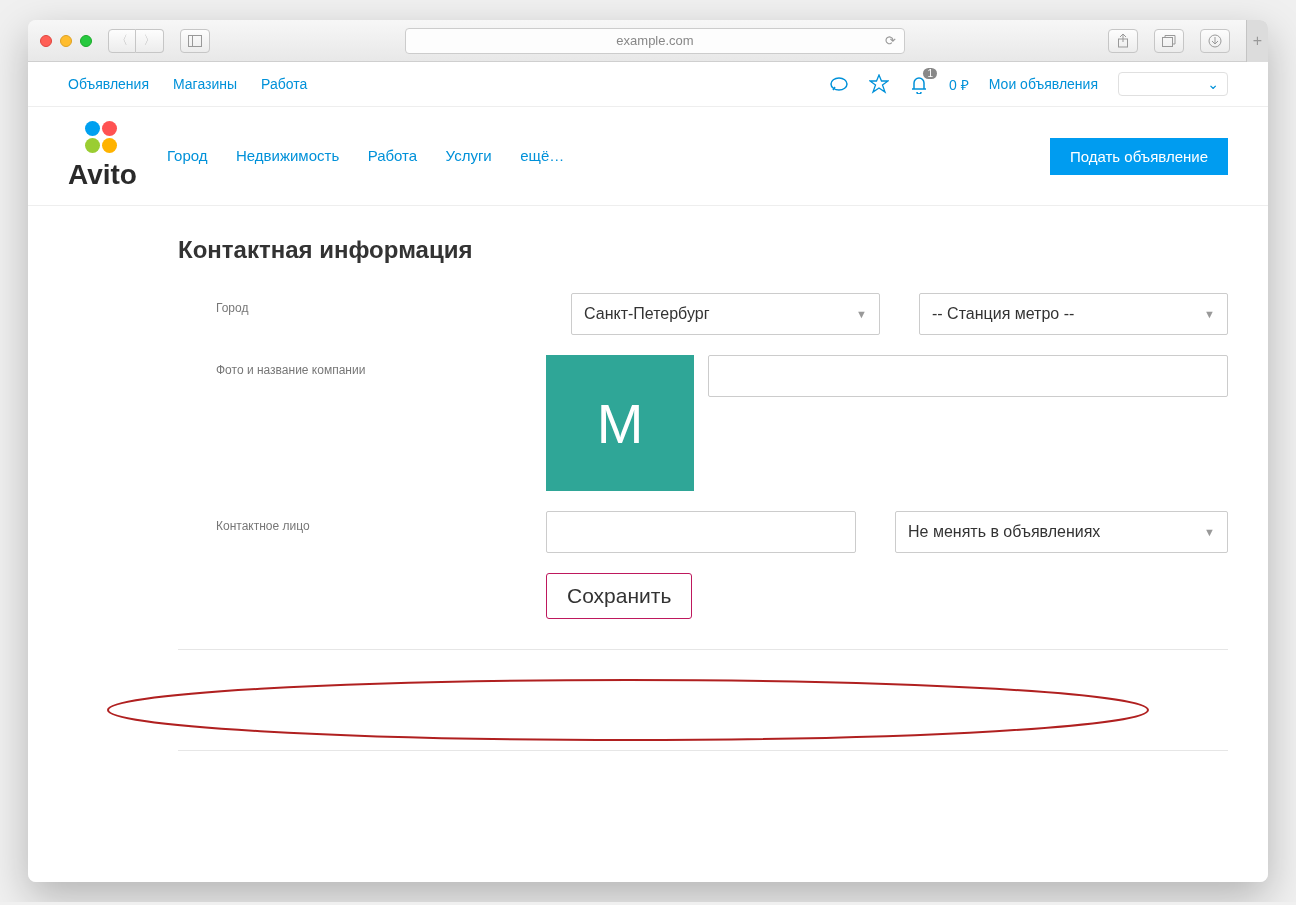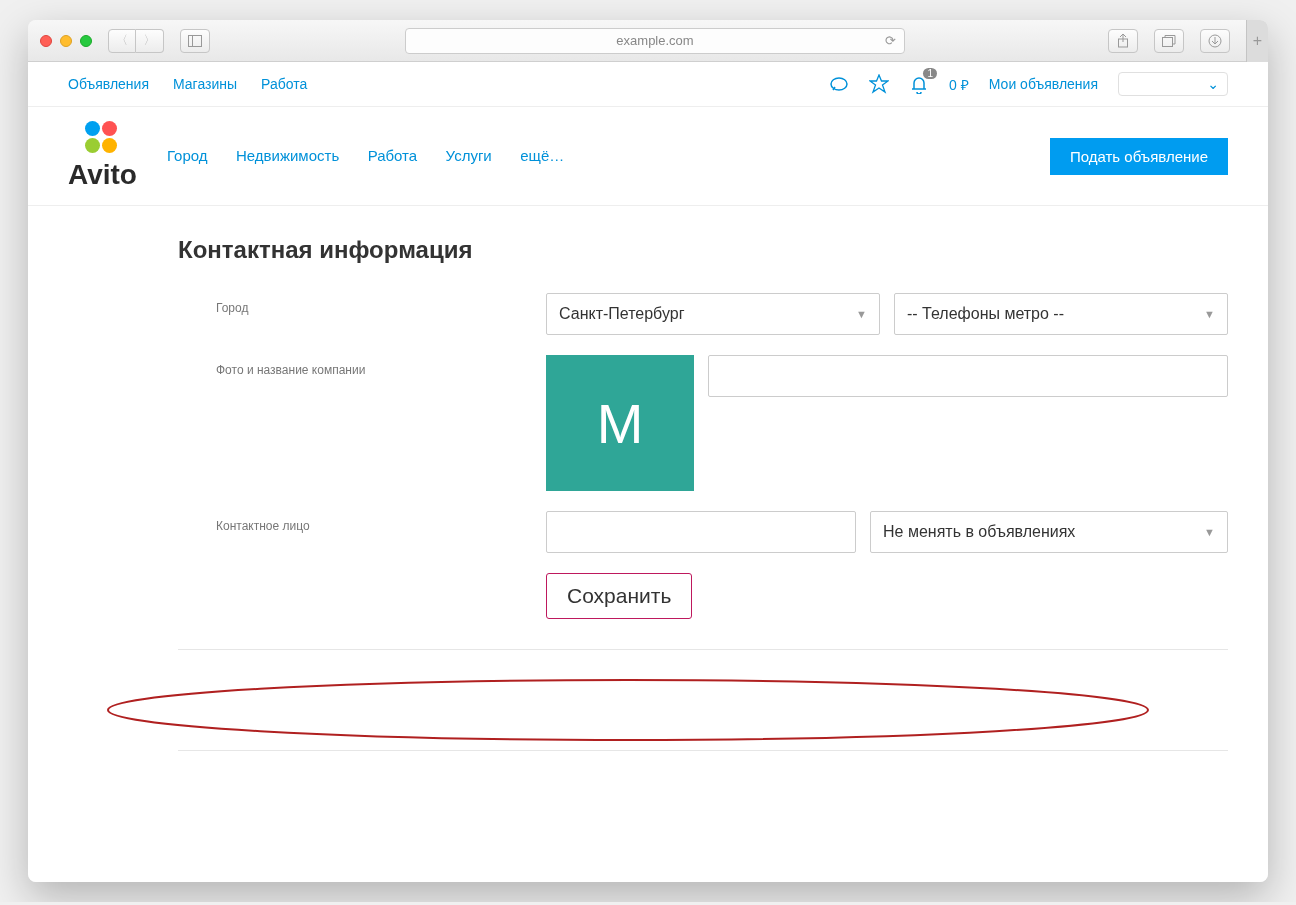--- a/index.html
+++ b/index.html
@@ -37,21 +37,21 @@
 .ld{width:15px;height:15px;border-radius:50%;}
 .mainnav a { color:#0091d9; text-decoration:none; margin-right:24px; font-size:15px; }
 .post-btn { margin-left:auto; background:#0af; background:#009cf0; color:#fff; border:none; padding:10px 20px; border-radius:0; font-size:15px; cursor:pointer; }
 
 .content { padding: 30px 40px 0 150px; position:relative; }
 .section-title { font-size:24px; color:#333; margin-bottom: 29px; }
 .form-row { display:flex; align-items:flex-start; margin-bottom: 20px; }
 .label { width:330px; color:#777; font-size:12px; padding-top:8px;margin-left:38px; }
 .controls { display:flex; gap:14px; flex:1; }
 .select, .text-in { border:1px solid #ccc; border-radius:2px; background:#fff; font-size:16px; color:#333; }
-.select { height:42px; padding:0 12px; display:flex; align-items:center; justify-content:space-between; min-width:300px; flex:1; cursor:pointer; }
+.select { height:42px; padding:0 12px; display:flex; align-items:center; justify-content:space-between; min-width:300px; flex:1; cursor:pointer;margin-left:25px; }
 .select.small{min-width:300px;}
 .chev { color:#999; font-size:11px; }
 .text-in { height:42px; padding:0 12px; }
 .company-photo { width:148px; height:136px; background:#2fa697; display:flex; align-items:center; justify-content:center; color:#fff; font-size:56px; font-weight:300; }
 .save-btn { border:1px solid #be185d; background:#fff; padding:10px 20px; border-radius:3px; font-size:21px; color:#333; cursor:pointer; }
 
 .divider { border:none; border-top:1px solid #e6e6e6; margin: 30px 0; }
 
 .phone-section { position:relative; padding: 20px 40px 20px 150px; }
 .phone-row { display:flex; align-items:center; }
@@ -172,21 +172,21 @@
       <h2 class="section-title">Контактная информация</h2>
 
       <div class="form-row">
         <div class="label">Город</div>
         <div class="controls">
           <div class="select">
             <span>Санкт-Петербург</span>
             <span class="chev">▼</span>
           </div>
           <div class="select small">
-            <span>-- Телефоны метро --</span>
+            <span>-- Станция метро --</span>
             <span class="chev">▼</span>
           </div>
         </div>
       </div>
 
       <div class="form-row">
         <div class="label">Фото и название компании</div>
         <div class="controls">
           <div class="company-photo">
             <span>М</span>

